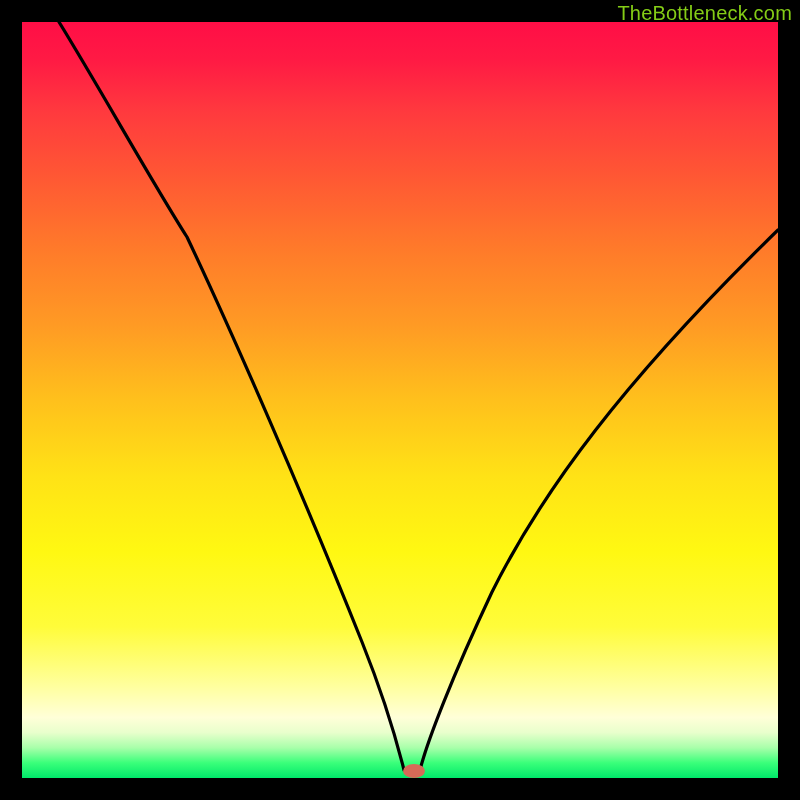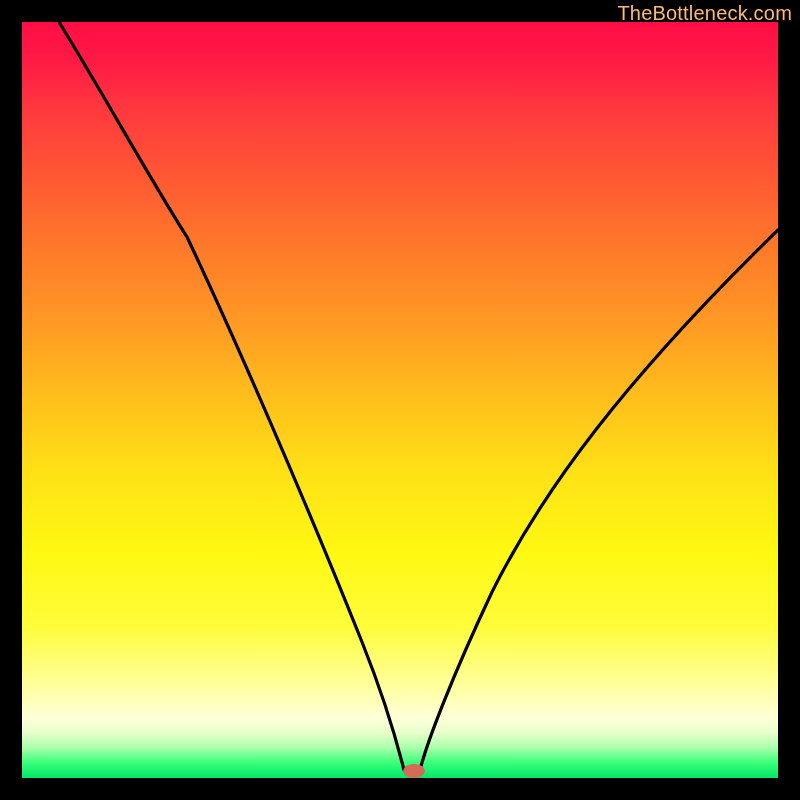--- a/index.html
+++ b/index.html
@@ -57,21 +57,21 @@
     height: 100%;
     pointer-events: none;
   }
   .watermark {
     position: absolute;
     top: 2px;
     right: 8px;
     font-family: Arial, Helvetica, sans-serif;
     font-size: 20px;
     font-weight: 400;
-    color: #fdba74;
+    color: #84cc16;
     letter-spacing: 0.2px;
     pointer-events: none;
     user-select: none;
   }
 </style>
 </head>
 <body>
 
 <div class="chart-container">
   <div class="plot-area">

